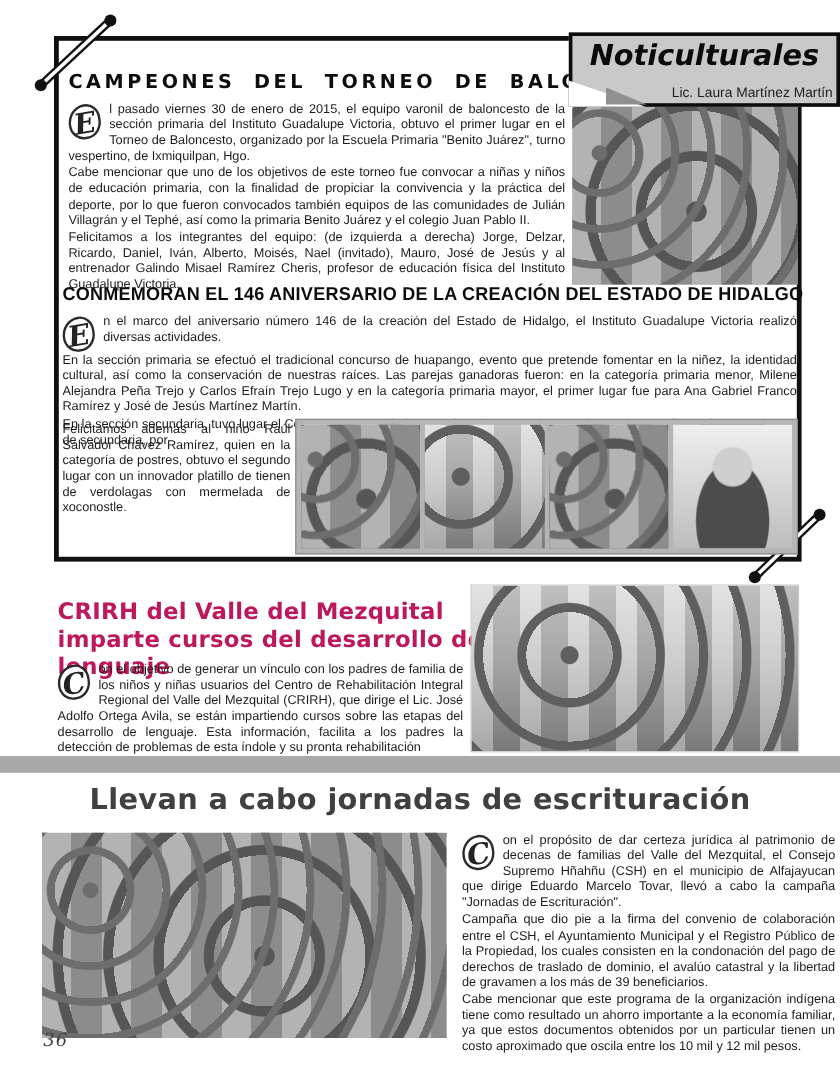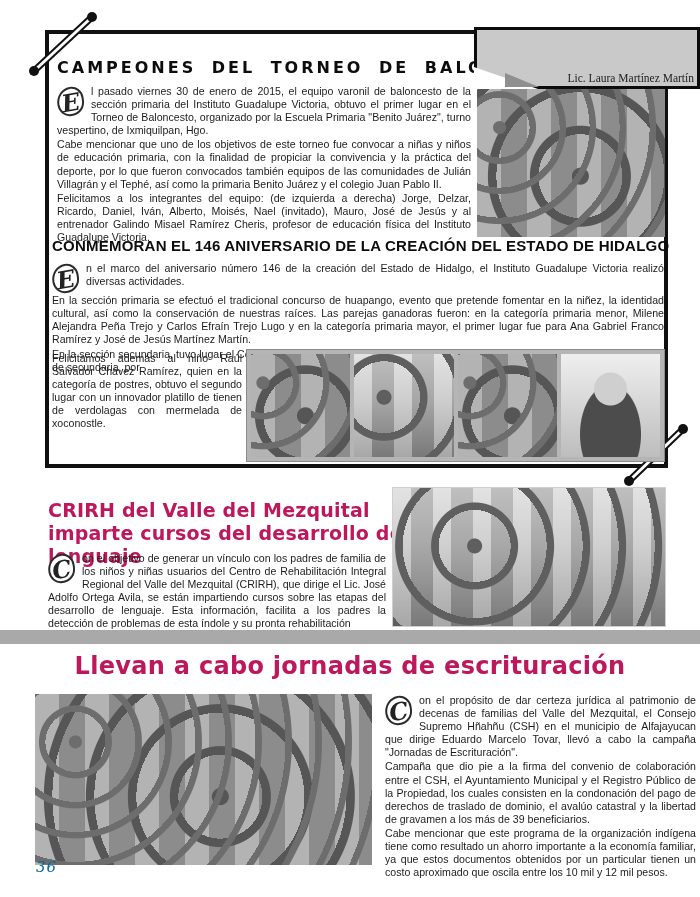--- a/index.html
+++ b/index.html
@@ -20,21 +20,21 @@
     background:#c9c9c9; border:3px solid #0c0c0c; box-sizing:border-box;
     z-index:5;
   }
   #banner .banner-title{
     font-family:"DejaVu Sans", sans-serif; font-weight:bold;
     font-size:24px; line-height:30px; text-align:center; color:#0b0b0b;
     letter-spacing:0px; padding-top:1px; font-style:italic;
   }
   #banner .banner-sub{
     position:absolute; right:3px; bottom:2px; font-size:11.5px; color:#222;
-    font-family:Liberation Serif, serif; white-space:nowrap;
+    font-family:Liberation Sans, sans-serif; white-space:nowrap;
   }
   #banner .fold{
     position:absolute; left:-3px; bottom:-3px; width:0; height:0;
     border-bottom:22px solid #ffffff; border-right:64px solid transparent;
   }
   #banner .fold-shadow{
     position:absolute; left:28px; bottom:-1px; width:0; height:0;
     border-bottom:14px solid #8f8f8f; border-right:34px solid transparent;
   }
   
@@ -85,37 +85,37 @@
     font-family:"Liberation Sans", sans-serif; font-weight:bold; font-size:15.5px;
     color:#0d0d0d; margin:0 0 7px 0; letter-spacing:0.2px; white-space:nowrap;
     transform:scaleX(0.97); transform-origin:left;
   }
   .title-3{
     font-family:"DejaVu Sans", sans-serif; font-weight:bold; font-size:19px;
     line-height:23px; color:#be185d; margin:0 0 6px 0; letter-spacing:0.2px;
   }
   .title-4{
     font-family:"DejaVu Sans", sans-serif; font-weight:bold; font-size:24px;
-    text-align:center; color:#be185d; margin:0; letter-spacing:0.3px;
+    text-align:center; color:#404040; margin:0; letter-spacing:0.3px;
   }
   
   #article1{ position:absolute; left:57px; top:58px; width:414px; }
   #photo1{ position:absolute; left:477px; top:85px; width:188px; height:152px; }
   #article2{ position:absolute; left:52px; top:237px; width:612px; }
   #a2-leftcol{ position:absolute; left:52px; top:352px; width:190px; }
   #article3-title{ position:absolute; left:48px; top:499px; width:400px; }
   #article3-text{ position:absolute; left:48px; top:552px; width:338px; }
   #photo3{ position:absolute; left:392px; top:487px; width:274px; height:140px; border:1px solid #cfcfcf; }
   #divider{ position:absolute; left:0; top:630px; width:700px; height:14px; background:#a9a9a9; }
   #article4-title{ position:absolute; left:0; top:652px; width:700px; }
   #photo4{ position:absolute; left:35px; top:694px; width:337px; height:171px; }
   #article4-text{ position:absolute; left:385px; top:694px; width:311px; }
   #page-number{
     position:absolute; left:36px; top:858px; font-family:"DejaVu Serif", serif;
-    font-style:italic; font-size:15px; color:#0369a1; letter-spacing:1px;
+    font-style:italic; font-size:15px; color:#404040; letter-spacing:1px;
   }
 </style>
 </head>
 <body>
 
 <div id="page">
 
   <div id="frame"></div>
 
   <svg class="pen" style="left:22px;top:5px;" width="85" height="80">
@@ -125,20 +125,21 @@
     <circle cx="12" cy="66" r="5" fill="#111"></circle>
   </svg>
   <svg class="pen" style="left:615px;top:415px;" width="85" height="80">
     <line x1="68" y1="14" x2="14" y2="66" stroke="#111" stroke-width="7"></line>
     <line x1="68" y1="14" x2="14" y2="66" stroke="#fff" stroke-width="3"></line>
     <circle cx="68" cy="14" r="5" fill="#111"></circle>
     <circle cx="14" cy="66" r="5" fill="#111"></circle>
   </svg>
 
   <div id="banner">
+    <div class="banner-title">Noticulturales</div>
     <div class="fold"></div>
     <div class="fold-shadow"></div>
     <div class="banner-sub">Lic. Laura Martínez Martín</div>
   </div>
 
   <div id="article1">
     <h2 class="title-1">CAMPEONES DEL TORNEO DE BALONCESTO</h2>
     <div class="body-text">
       <p><span class="dropcap">E</span><span>l pasado viernes 30 de enero de 2015, el equipo varonil de baloncesto de la sección primaria del Instituto Guadalupe Victoria, obtuvo el primer lugar en el Torneo de Baloncesto, organizado por la Escuela Primaria "Benito Juárez", turno vespertino, de Ixmiquilpan, Hgo.</span></p>
       <p>Cabe mencionar que uno de los objetivos de este torneo fue convocar a niñas y niños de educación primaria, con la finalidad de propiciar la convivencia y la práctica del deporte, por lo que fueron convocados también equipos de las comunidades de Julián Villagrán y el Tephé, así como la primaria Benito Juárez y el colegio Juan Pablo II.</p>

